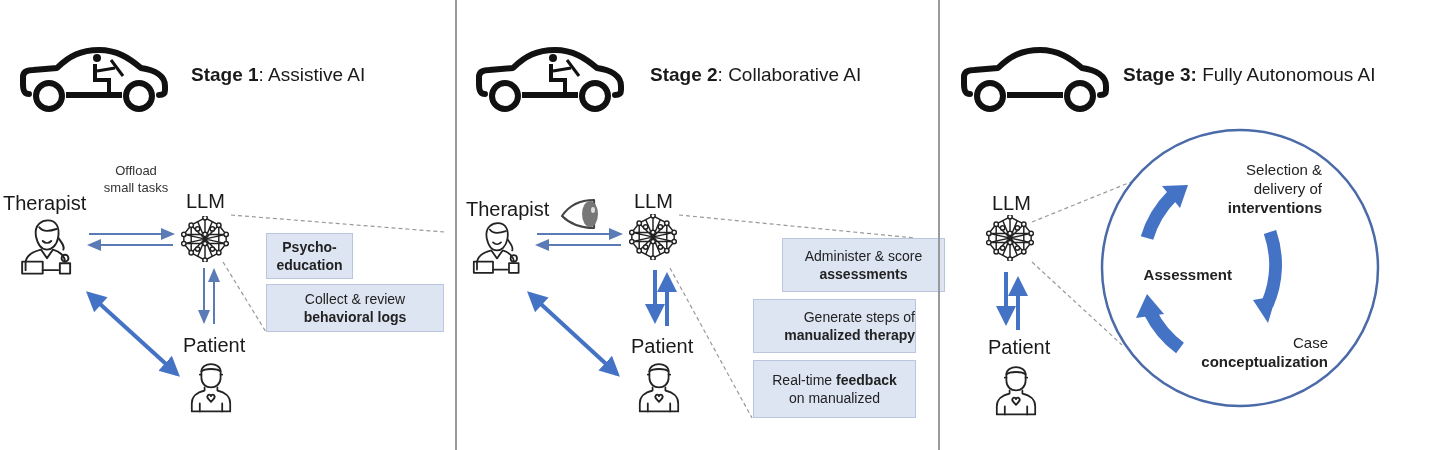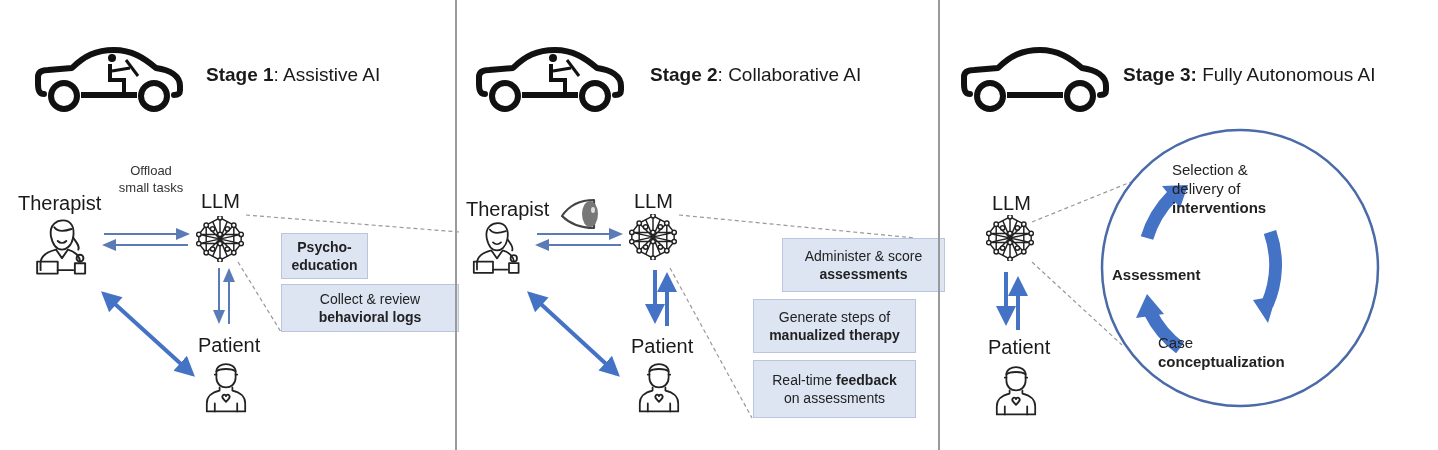--- a/index.html
+++ b/index.html
@@ -9,21 +9,21 @@
   .divider { position: absolute; top: 0; width: 2px; height: 450px; background: #9a9a9a; }
   .title { position: absolute; font-size: 19px; white-space: nowrap; }
   .title b { font-weight: bold; }
   .lbl { position: absolute; font-size: 20px; white-space: nowrap; }
   .small { position: absolute; font-size: 13px; text-align: center; line-height: 17px; color: #333; }
   .box { position: absolute; background: #dde5f3; border: 1px solid #b9c6dd;
          box-sizing: border-box; display: flex; flex-direction: column;
          align-items: center; justify-content: center; text-align: center;
          font-size: 14px; line-height: 18px; color: #222; }
   .box .b { font-weight: bold; }
-  .cyc { position: absolute; font-size: 15px; text-align: left; line-height: 19px; color: #222; white-space: nowrap; }
+  .cyc { position: absolute; font-size: 15px; text-align: right; line-height: 19px; color: #222; white-space: nowrap; }
   .cyc .b { font-weight: bold; }
   svg { position: absolute; overflow: visible; }
 </style>
 </head>
 <body>
 
 <svg width="0" height="0" style="position:absolute">
   <defs>
     <marker id="ah-thin" markerWidth="8" markerHeight="8" refX="6" refY="3" orient="auto">
       <path d="M0,0 L7,3 L0,6 Z" fill="#5a7bb5"></path>
@@ -90,21 +90,21 @@
         <path d="M16,22 L18,22 M42,22 L44,22"></path>
         <path d="M22,38 L22,42 C12,44 6,50 6,58 L6,68 L16,68 L16,58"></path>
         <path d="M38,38 L38,42 C48,44 54,50 54,58 L54,68 L44,68 L44,58"></path>
         <path d="M16,68 L44,68"></path>
         <path d="M30,56 C26,52 24,50 26,48 C28,46 30,48 30,49 C30,48 32,46 34,48 C36,50 34,52 30,56 Z"></path>
       </g>
     </symbol>
   </defs>
 </svg>
 
-<div class="panel" style="left:16px;width:396px;">
+<div class="panel" style="left:1px;width:396px;">
   <svg style="left:18px;top:44px;" width="150" height="70">
       <use href="#car"></use>
       <use href="#driver"></use>
     </svg>
   <div class="title" style="left:190px;top:64px;">
     <b>Stage 1</b><span>: Assistive AI</span>
   </div>
 
   <div class="small" style="left:95px;top:162px;width:80px;">
     <div>Offload</div>
@@ -176,27 +176,27 @@
     <line x1="210" y1="326" x2="210" y2="276" stroke="#4472c4" stroke-width="4" marker-end="url(#ah-thick)"></line>
     <line x1="73" y1="294" x2="160" y2="374" stroke="#4472c4" stroke-width="4" marker-start="url(#ah-thick-rev)" marker-end="url(#ah-thick)"></line>
     <line x1="222" y1="215" x2="458" y2="238" stroke="#999" stroke-width="1.2" stroke-dasharray="4,3"></line>
     <line x1="213" y1="268" x2="295" y2="418" stroke="#999" stroke-width="1.2" stroke-dasharray="4,3"></line>
   </svg>
 
   <div class="box" style="left:296px;top:238px;width:163px;height:54px;margin-left:29px;">
     <div>Administer &amp; score</div>
     <div class="b">assessments</div>
   </div>
-  <div class="box" style="left:296px;top:299px;width:163px;height:54px;">
+  <div class="box" style="left:296px;top:299px;width:163px;height:54px;align-items:flex-end;">
     <div>Generate steps of</div>
     <div class="b">manualized therapy</div>
   </div>
   <div class="box" style="left:296px;top:360px;width:163px;height:58px;">
     <div><span>Real-time </span><span class="b">feedback</span></div>
-    <div>on assessments</div>
+    <div>on manualized</div>
   </div>
 
   <div class="lbl" style="left:174px;top:335px;">Patient</div>
   <svg style="left:178px;top:355px;" width="48" height="60">
       <use href="#patient"></use>
     </svg>
 </div>
 
 <div class="divider" style="left:938px;"></div>
 

